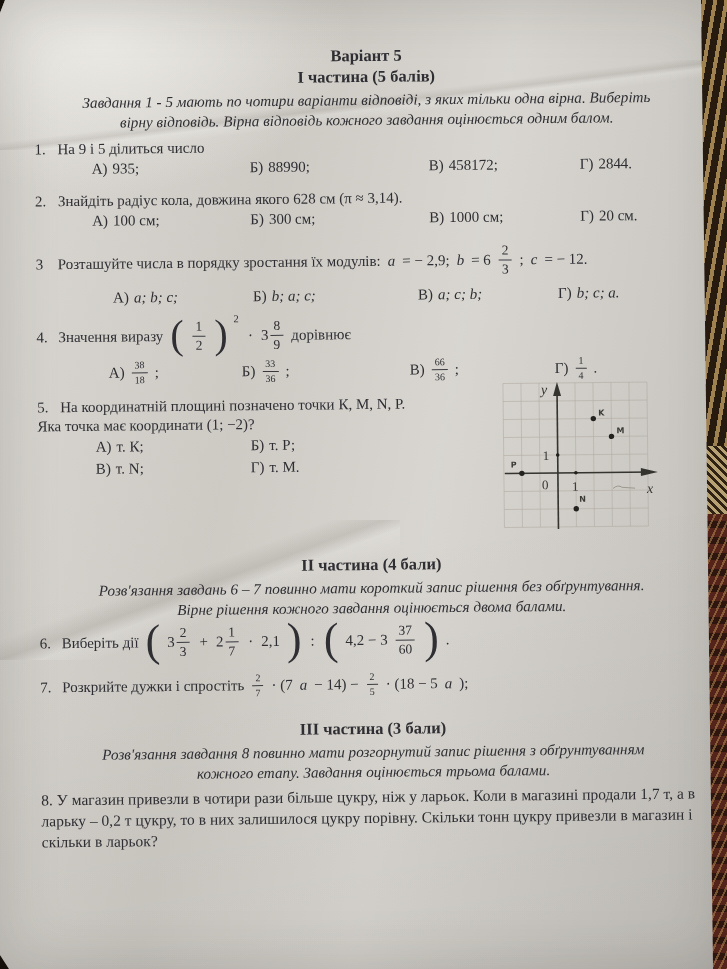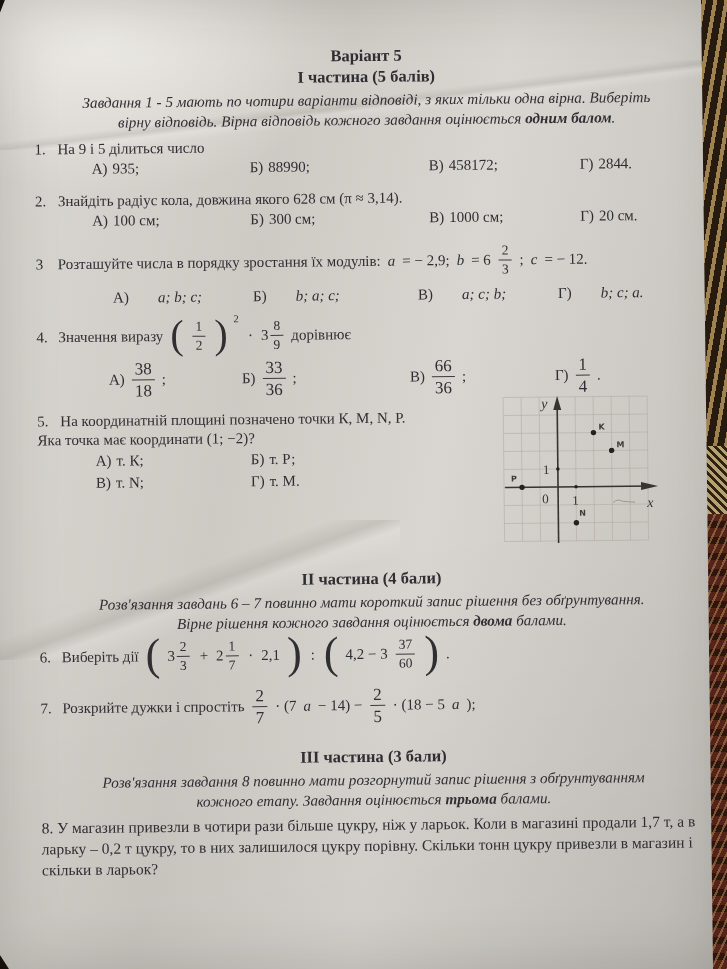--- a/index.html
+++ b/index.html
@@ -44,37 +44,37 @@
   .crease2 { position:absolute; left:0; top:520px; width:400px; height:140px; pointer-events:none;
     background:linear-gradient(160deg, rgba(0,0,0,0) 42%, rgba(110,104,96,.16) 49%, rgba(255,255,255,.16) 54%, rgba(0,0,0,0) 62%); }
   .content {
     position:absolute; inset:0; padding:45px 24px 0 38px;
     transform:rotate(-0.6deg);
     font-size:15px; line-height:19px;
   }
   
   .title, .part-head { text-align:center; font-weight:bold; font-size:16.5px; line-height:21px; }
   .intro { text-align:center; font-style:italic; font-size:15.2px; line-height:20px; margin:3px 0 0 0; }
-  .intro b { font-weight:bold; }
+  .intro b { font-weight:normal; }
   
   .q { margin:0; }
   .qline { display:flex; align-items:baseline; gap:7px; }
   .qnum { min-width:16px; }
   .optrow { display:grid; margin-left:57px; margin-top:1px; }
   .optrow-q1, .optrow-q2 { grid-template-columns:158px 179px 151px auto; }
   .optrow-q3 { grid-template-columns:140px 165px 140px auto; margin-left:77px; margin-top:9px; }
-  .optrow-q3 .oval { font-style:italic;margin-left:24px; }
+  .optrow-q3 .oval { font-style:italic; }
   .opt .olabel { margin-right:5px; }
   
   .mathline { display:flex; align-items:center; gap:6px; }
   .mvar { font-style:italic; padding:0 1px; }
   .frac { display:inline-flex; flex-direction:column; align-items:center; line-height:1; margin:0 2px; vertical-align:middle; }
   .frac .fn { font-size:13.5px; padding:0 3px 2px; }
   .frac .fd { font-size:13.5px; padding:2px 3px 0; border-top:1.2px solid #3a393e; }
-  .fracbig .fn, .fracbig .fd { font-size:17px; }
+  .fracbig .fn, .fracbig .fd { font-size:10px; }
   .mixed { display:inline-flex; align-items:center; }
   .bp { font-size:44px; font-weight:400; line-height:0; display:inline-block; transform:scaleY(1.02); margin:0 1px; position:relative; top:-1px; }
   .bp2 { font-size:40px; }
   .exp { font-size:10.5px; position:relative; top:-17px; left:-1px; }
   .opmid { padding:0 2px; }
   .optrow-q4 { margin-left:72px; margin-top:8px; grid-template-columns:133px 168px 145px auto; }
   .fopt { display:flex; align-items:center; gap:5px; }
   
   .q5row { display:flex; align-items:flex-start; margin-top:12px; }
   .q5left { flex:1 1 auto; }

